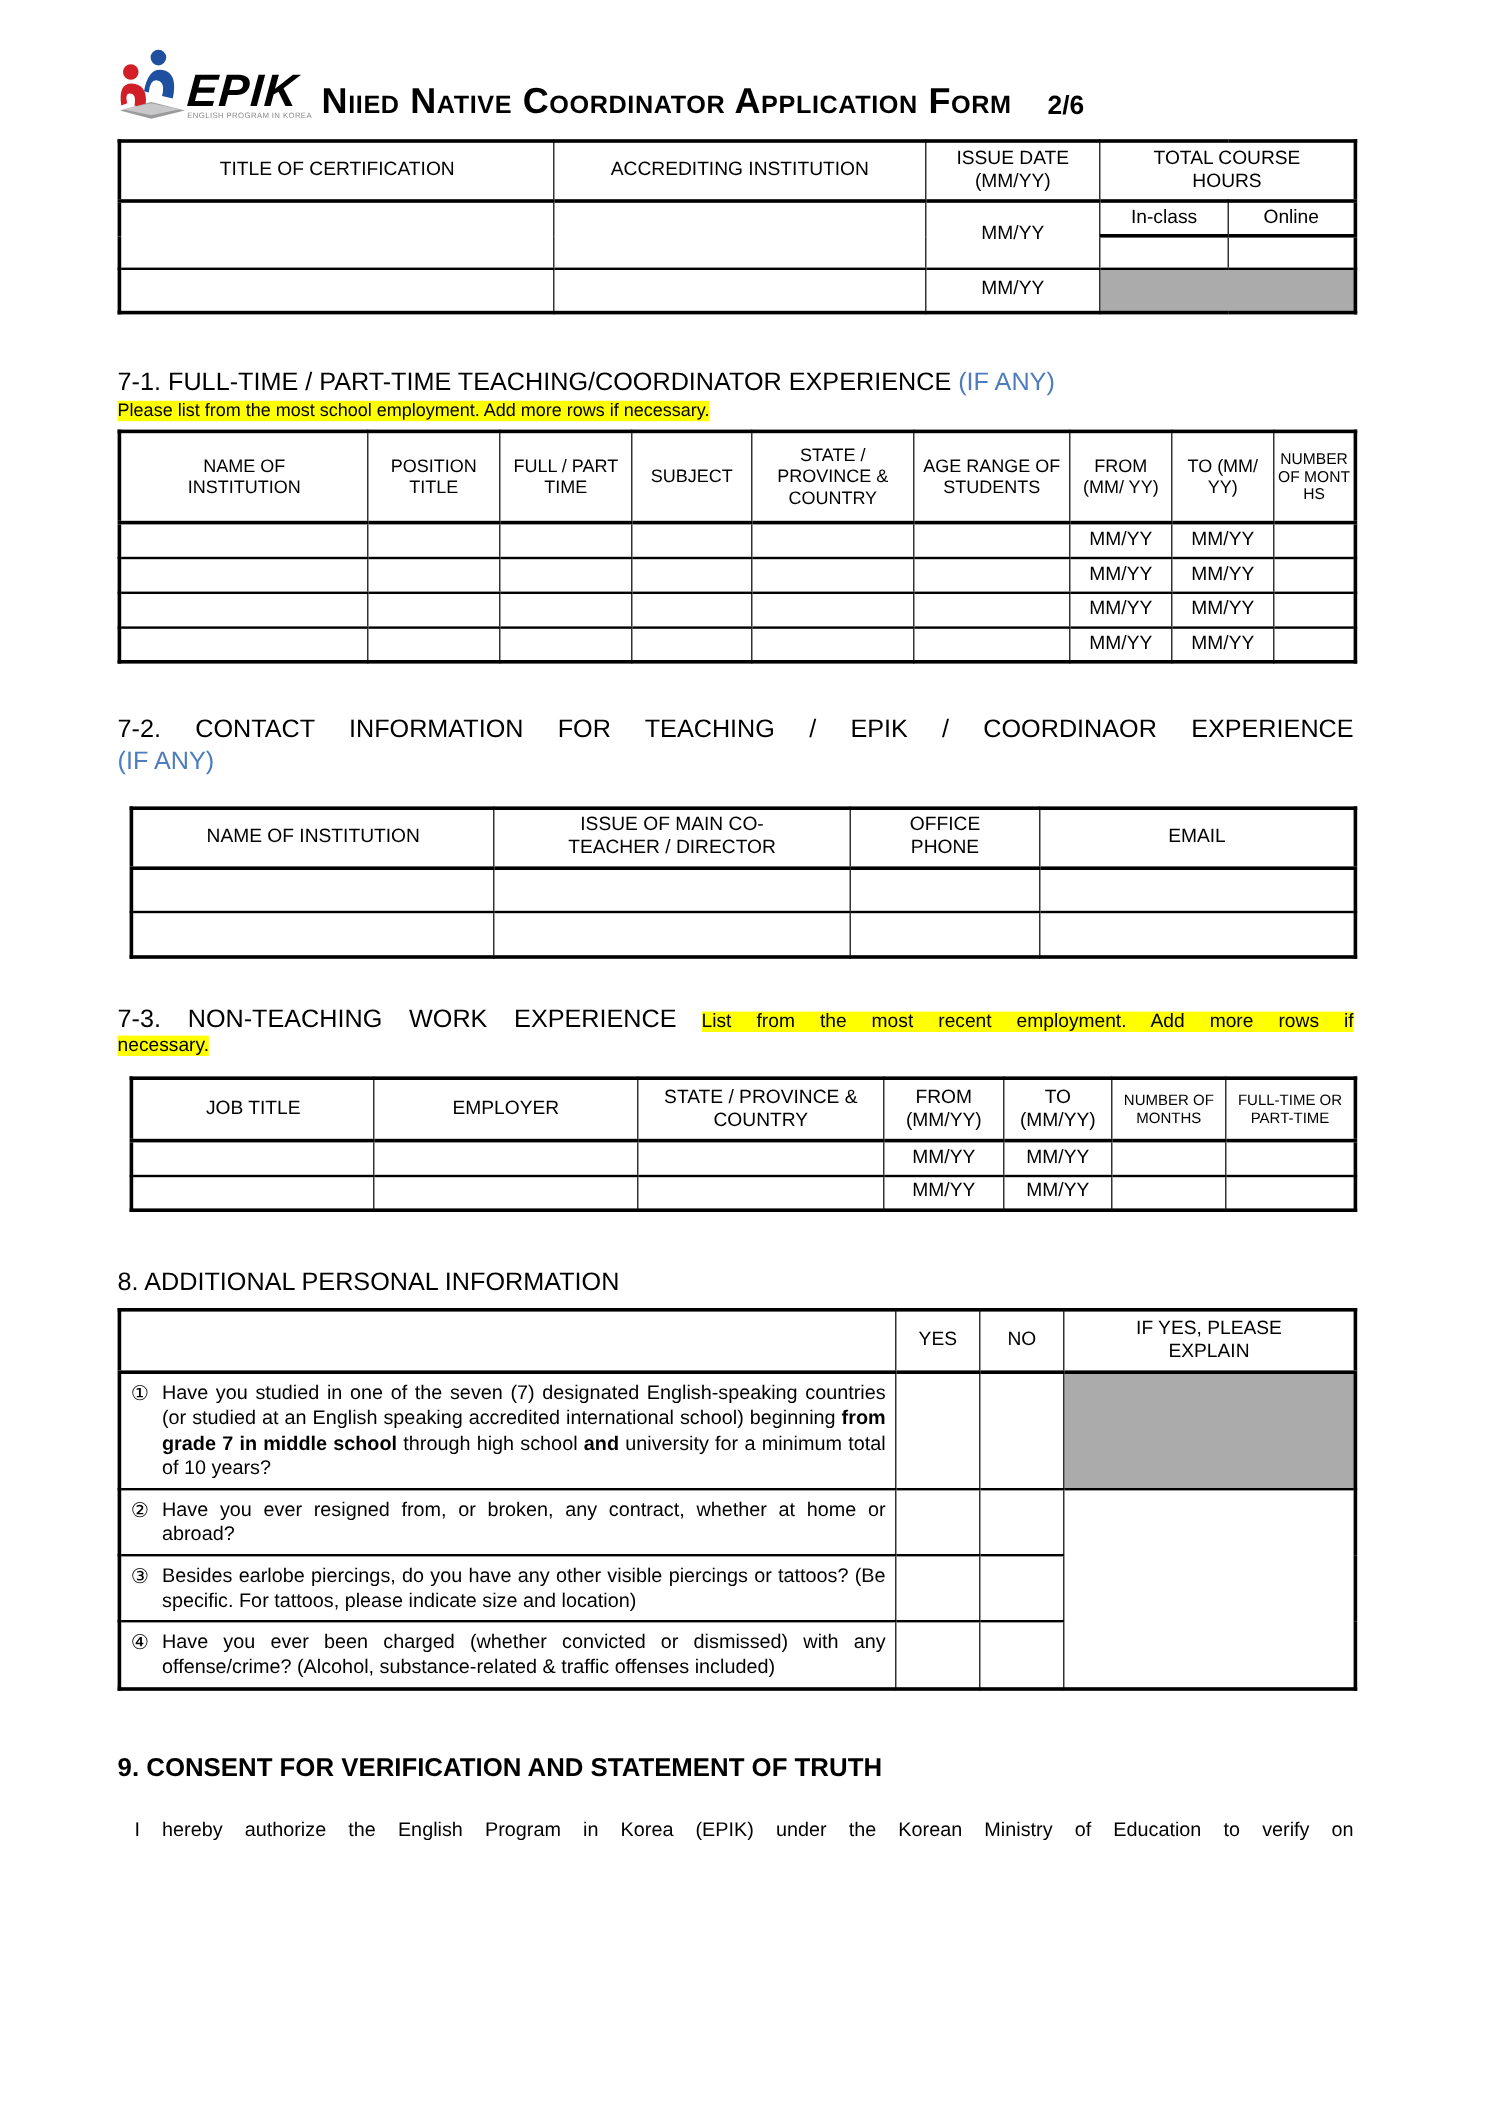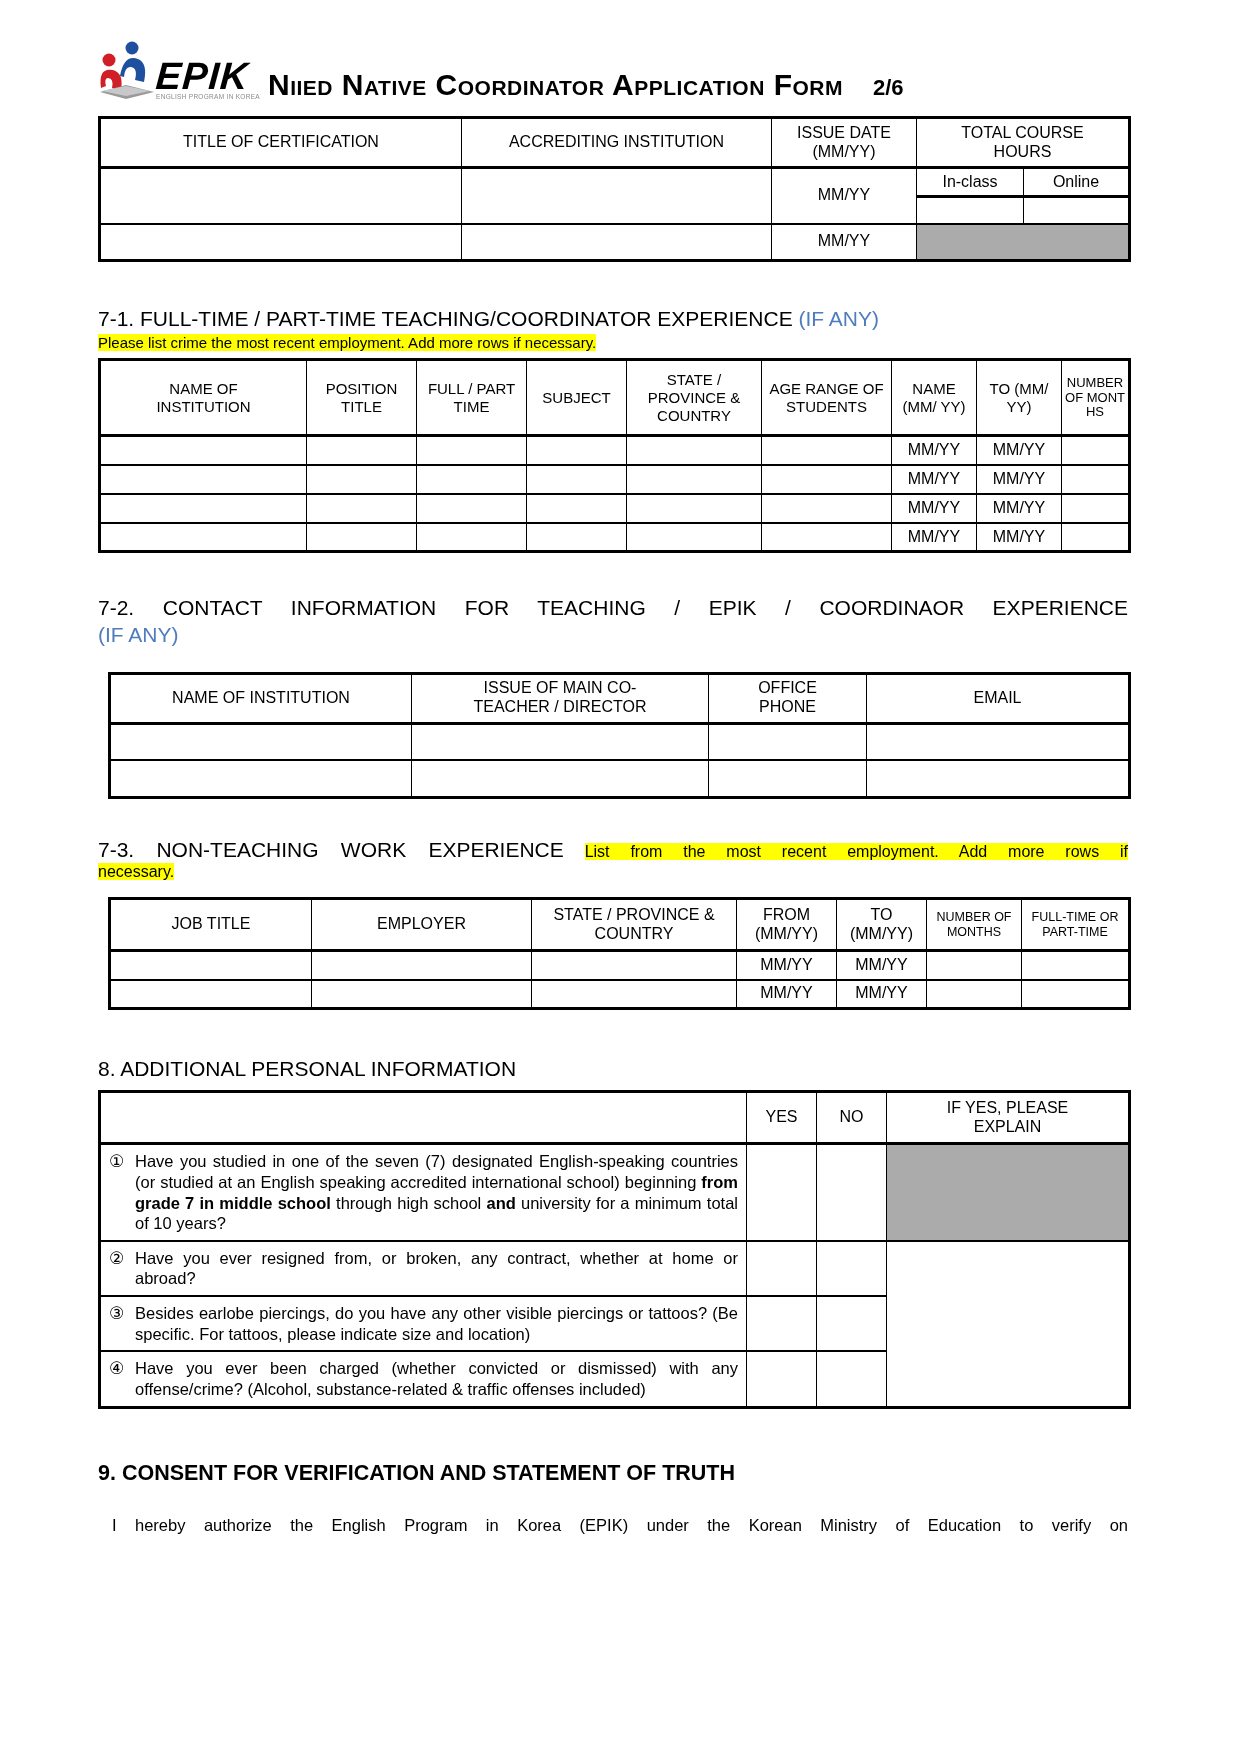--- a/index.html
+++ b/index.html
@@ -158,21 +158,21 @@
         <td colspan="2" class="gray"></td>
       </tr>
     </tbody>
   </table>
 
   <div class="sec-h mt-71">
     <span>7-1. FULL-TIME / PART-TIME TEACHING/COORDINATOR EXPERIENCE</span>
     <span class="blue">(IF ANY)</span>
   </div>
   <div class="note-71">
-    <span class="hl">Please list crime the most recent employment. Add more rows if necessary.</span>
+    <span class="hl">Please list from the most school employment. Add more rows if necessary.</span>
   </div>
 
   <table class="tbl t71">
     <colgroup>
         <col style="width:207px">
         <col style="width:110px">
         <col style="width:110px">
         <col style="width:100px">
         <col style="width:135px">
         <col style="width:130px">
@@ -181,21 +181,21 @@
         <col style="width:68px">
       </colgroup>
     <thead>
       <tr class="rh-71h">
         <th><span class="iw mw90">NAME OF INSTITUTION</span></th>
         <th>POSITION TITLE</th>
         <th>FULL / PART TIME</th>
         <th>SUBJECT</th>
         <th>STATE / PROVINCE &amp; COUNTRY</th>
         <th>AGE RANGE OF STUDENTS</th>
-        <th>NAME (MM/ YY)</th>
+        <th>FROM (MM/ YY)</th>
         <th>TO (MM/ YY)</th>
         <th class="months-h">NUMBER OF MONTHS</th>
       </tr>
     </thead>
     <tbody>
       <tr class="rh-d">
         <td></td>
         <td></td>
         <td></td>
         <td></td>

